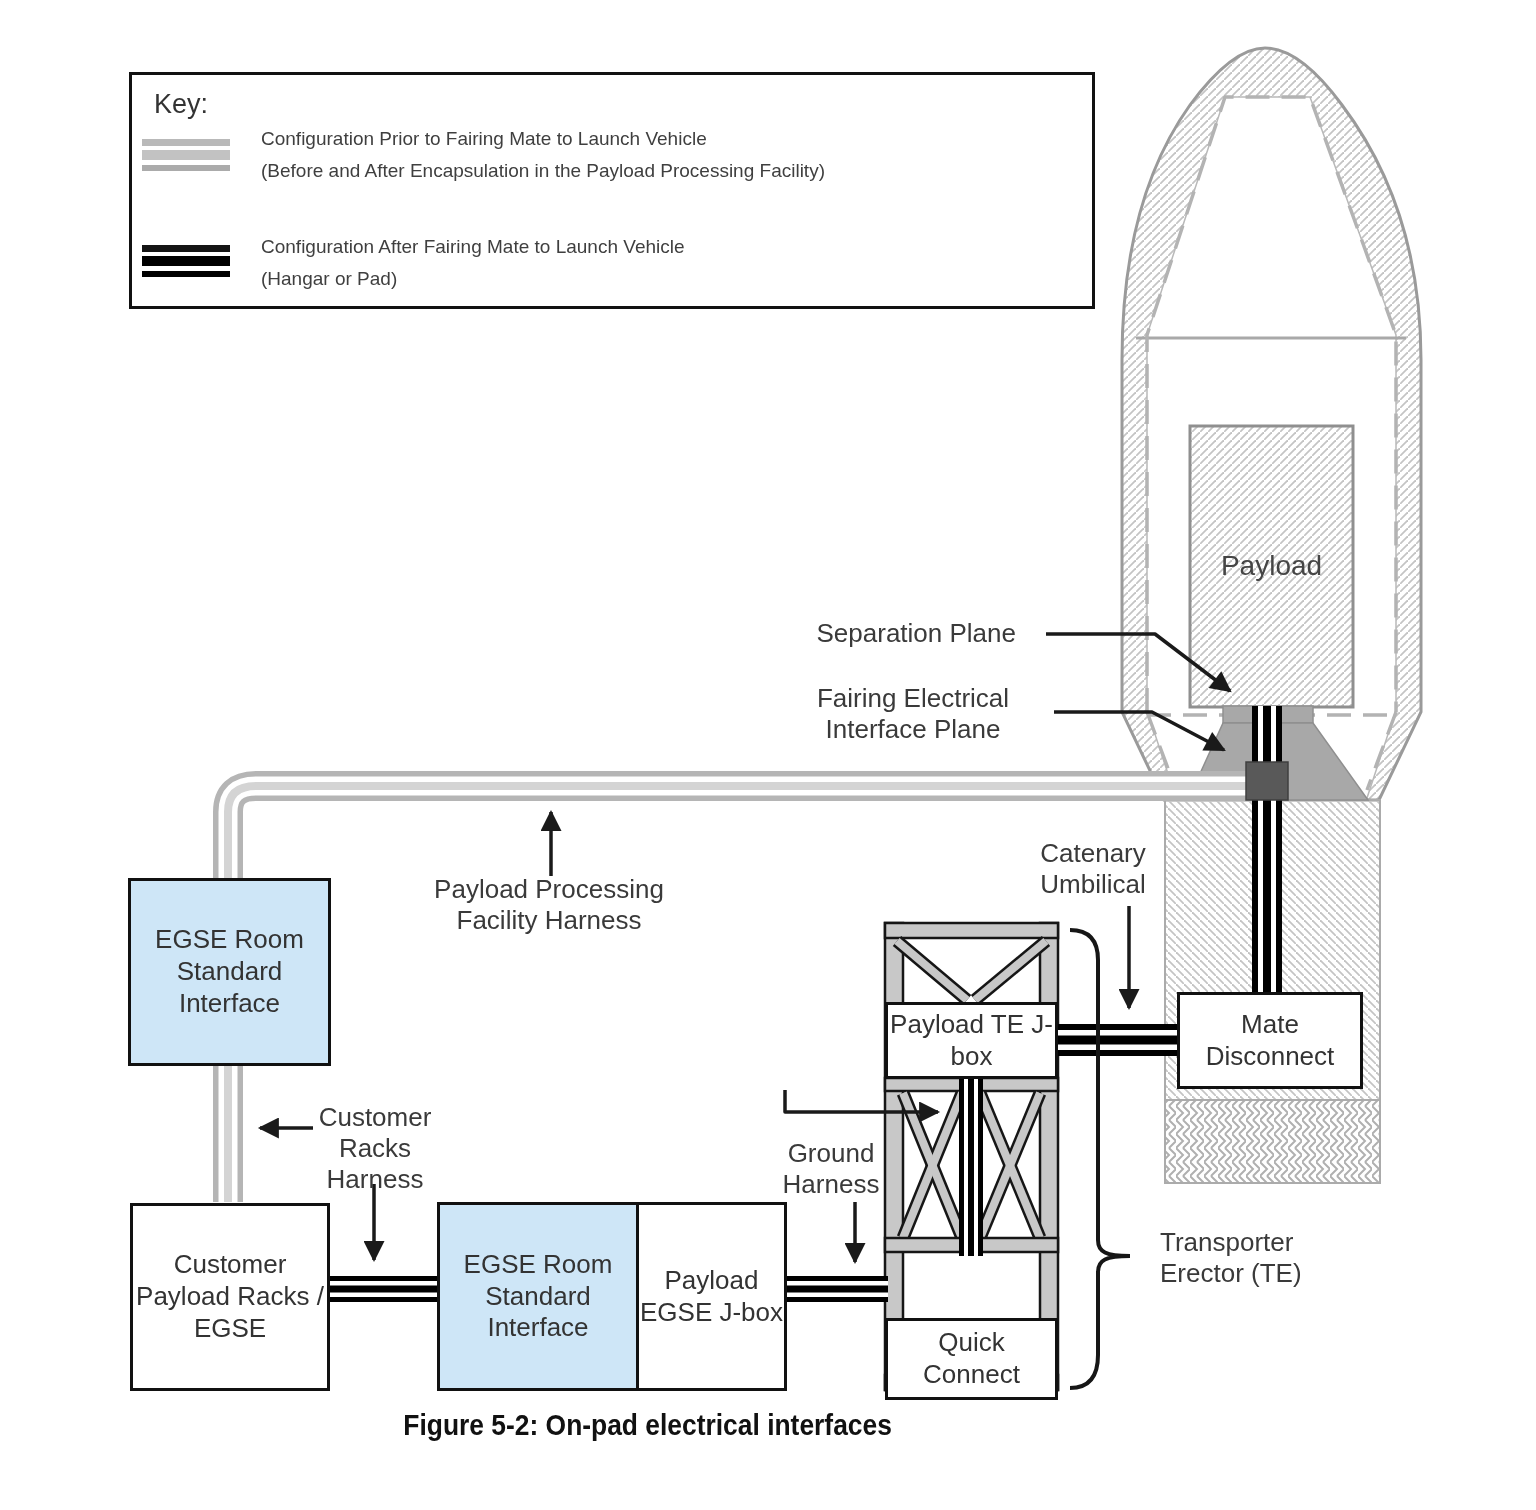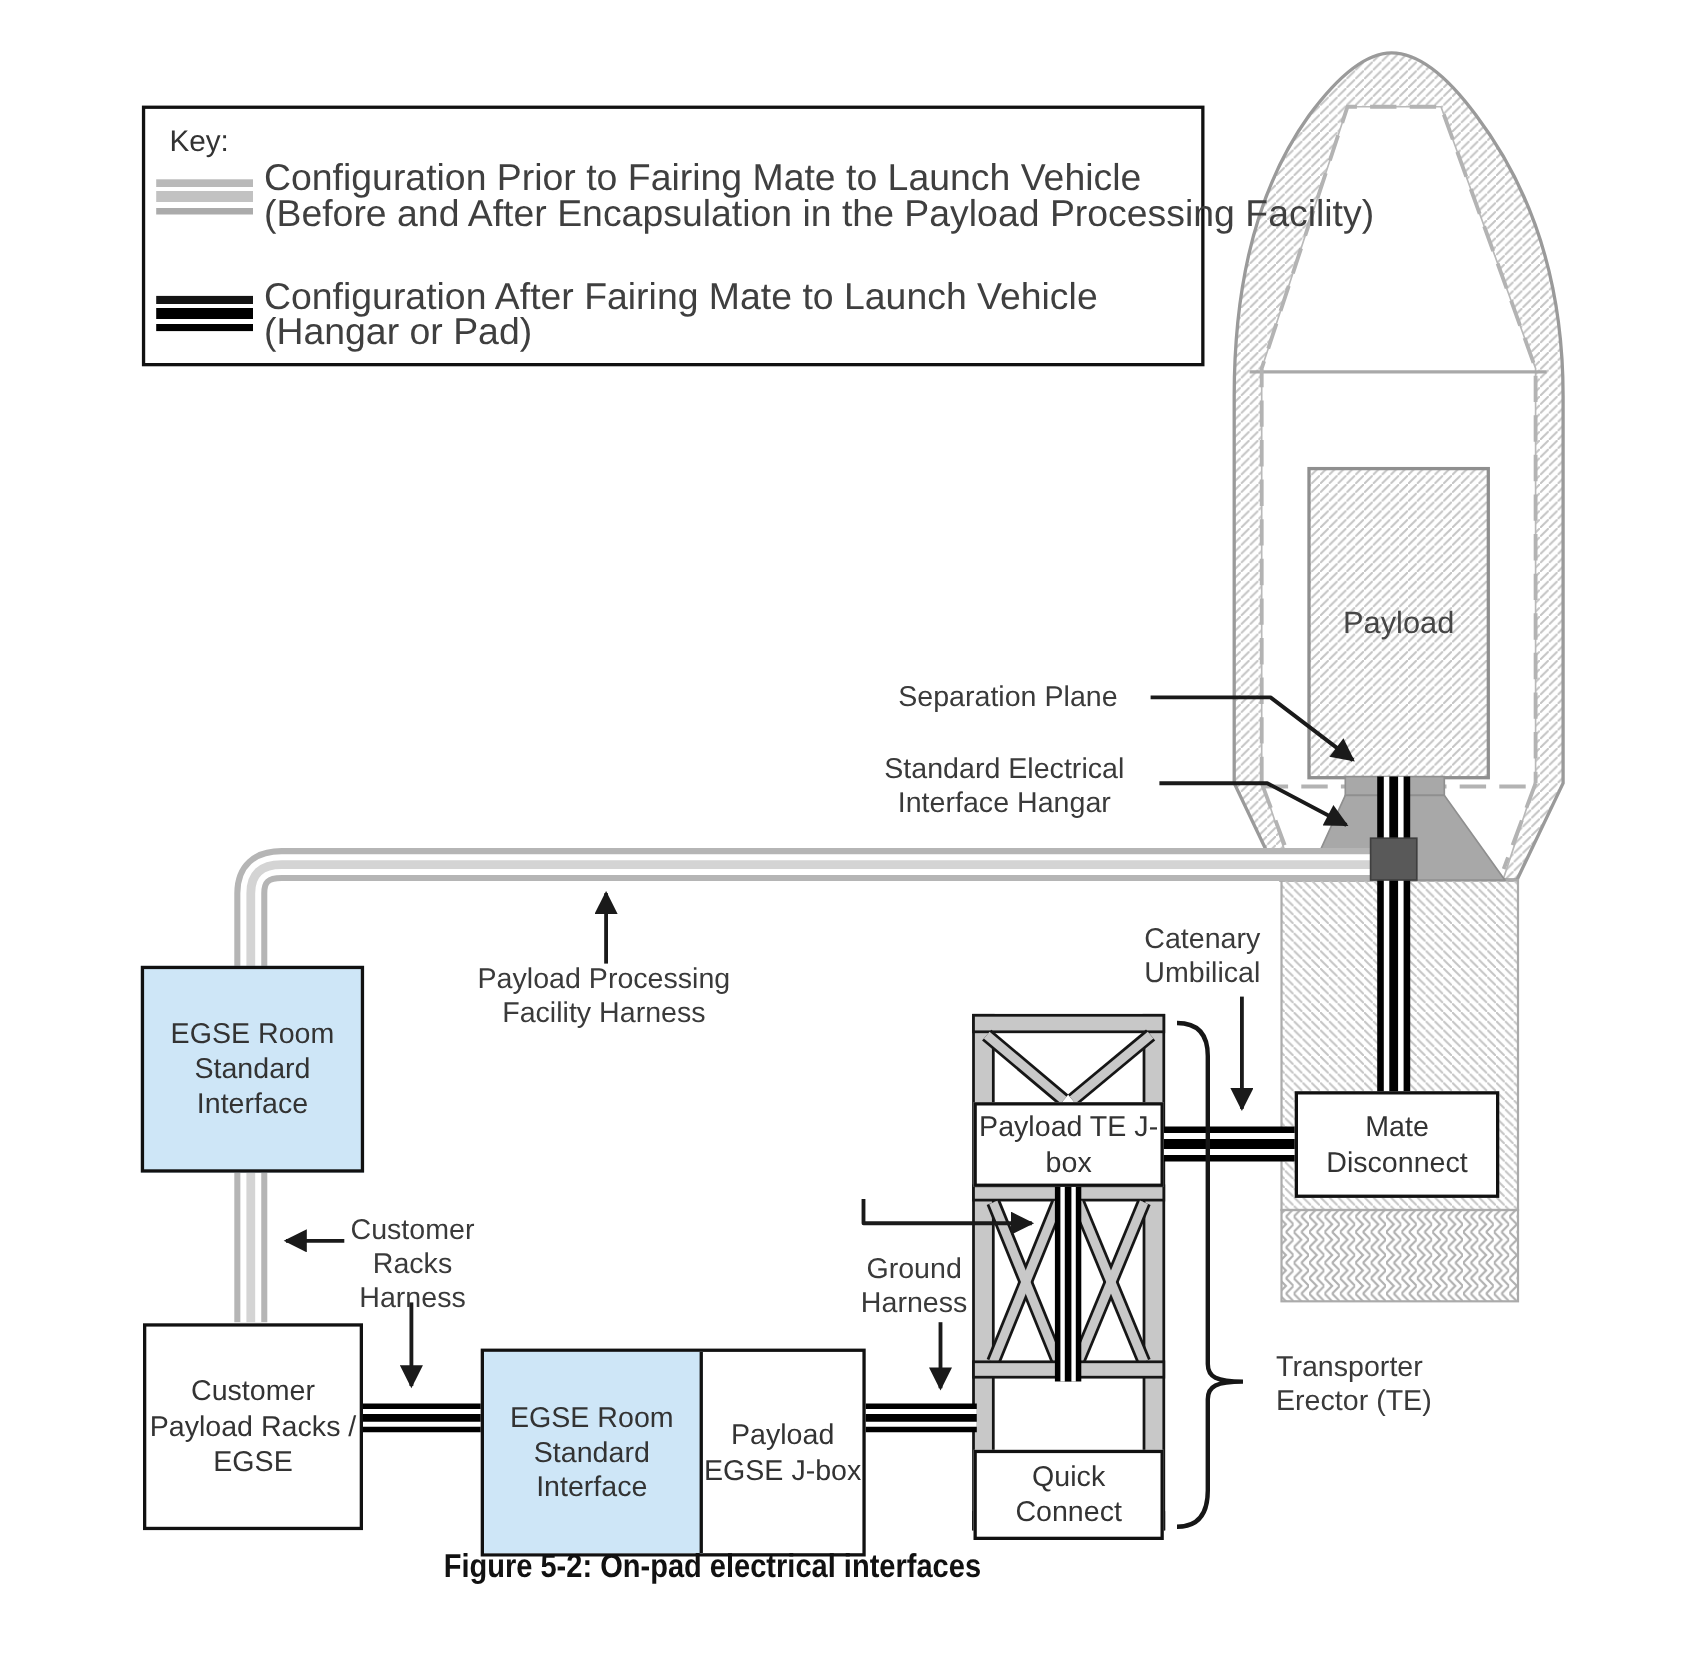--- a/index.html
+++ b/index.html
@@ -24,29 +24,29 @@
   .blk4-m{stroke:#fff;stroke-width:14;fill:none;}
   .blk4-i{stroke:#000;stroke-width:6;fill:none;}
 
   .truss-fill{fill:#c8c8c8;stroke:#161616;stroke-width:2.5;}
   .beam-b{stroke:#161616;stroke-width:13;fill:none;}
   .beam-g{stroke:#c8c8c8;stroke-width:8;fill:none;}
   .arrow{stroke:#1a1a1a;stroke-width:3.5;fill:none;stroke-linejoin:round;}
   .dashline{stroke:#b3b3b3;stroke-width:3.5;fill:none;stroke-dasharray:24 12;}
 
   
-  .ov{position:absolute;z-index:2;box-sizing:border-box;margin-top:24px;}
+  .ov{position:absolute;z-index:2;box-sizing:border-box;}
   .lbl{position:absolute;z-index:2;font-size:26px;line-height:1.2;color:#3a3a3a;text-align:center;}
   .node{position:absolute;z-index:2;box-sizing:border-box;display:flex;align-items:center;justify-content:center;
         text-align:center;border:3px solid #111;background:#fff;font-size:26px;line-height:1.22;color:#333;}
   .node.blue{background:var(--blue,#CEE6F7);}
 
   #key-box{left:129px;top:72px;width:966px;height:237px;border:3px solid #111;background:#fff;}
   #key-title{position:absolute;left:22px;top:14px;font-size:27px;color:#333;}
-  .key-text{position:absolute;left:108px;width:840px;font-size:34px;line-height:31.5px;color:#3f3f3f;white-space:nowrap;}
+  .key-text{position:absolute;left:129px;width:840px;font-size:19px;line-height:31.5px;color:#3f3f3f;white-space:nowrap;}
   .key-sym{position:absolute;left:10px;width:88px;height:32px;}
   .key-sym.gray{background:linear-gradient(to bottom,#b9b9b9 0,#b9b9b9 7px,rgba(0,0,0,0) 7px,rgba(0,0,0,0) 11px,
       #c2c2c2 11px,#c2c2c2 21px,rgba(0,0,0,0) 21px,rgba(0,0,0,0) 26px,#ababab 26px,#ababab 32px);}
   .key-sym.black{background:linear-gradient(to bottom,#141414 0,#141414 7px,rgba(0,0,0,0) 7px,rgba(0,0,0,0) 11px,
       #000 11px,#000 21px,rgba(0,0,0,0) 21px,rgba(0,0,0,0) 26px,#000 26px,#000 32px);}
 
   #combo-box{left:437px;top:1202px;width:350px;height:189px;border:3px solid #111;display:flex;background:#fff;}
   #combo-box .cell{display:flex;align-items:center;justify-content:center;text-align:center;
                    font-size:26px;line-height:1.22;color:#333;}
   #combo-box .cell.left{width:196px;border-right:3px solid #111;background:var(--blue,#CEE6F7);}
@@ -213,21 +213,21 @@
   <div class="node" style="left:885px;top:1002px;width:173px;height:77px;">Payload TE J-box</div>
 
   <div class="node" style="left:885px;top:1318px;width:173px;height:82px;">Quick Connect</div>
 
   <div class="node" style="left:1177px;top:992px;width:186px;height:97px;">Mate Disconnect</div>
 
   <div id="payload-label">Payload</div>
 
   <div class="lbl" style="left:800px;top:618px;width:216px;text-align:right;white-space:nowrap;">Separation Plane</div>
 
-  <div class="lbl" style="left:788px;top:683px;width:250px;">Standard Electrical Interface Hangar</div>
+  <div class="lbl" style="left:788px;top:683px;width:250px;">Fairing Electrical Interface Plane</div>
 
   <div class="lbl" style="left:1028px;top:838px;width:130px;">Catenary Umbilical</div>
 
   <div class="lbl" style="left:424px;top:874px;width:250px;">Payload Processing Facility Harness</div>
 
   <div class="lbl" style="left:310px;top:1102px;width:130px;">Customer Racks Harness</div>
 
 
   <div class="lbl" style="left:776px;top:1138px;width:110px;">Ground Harness</div>
 

